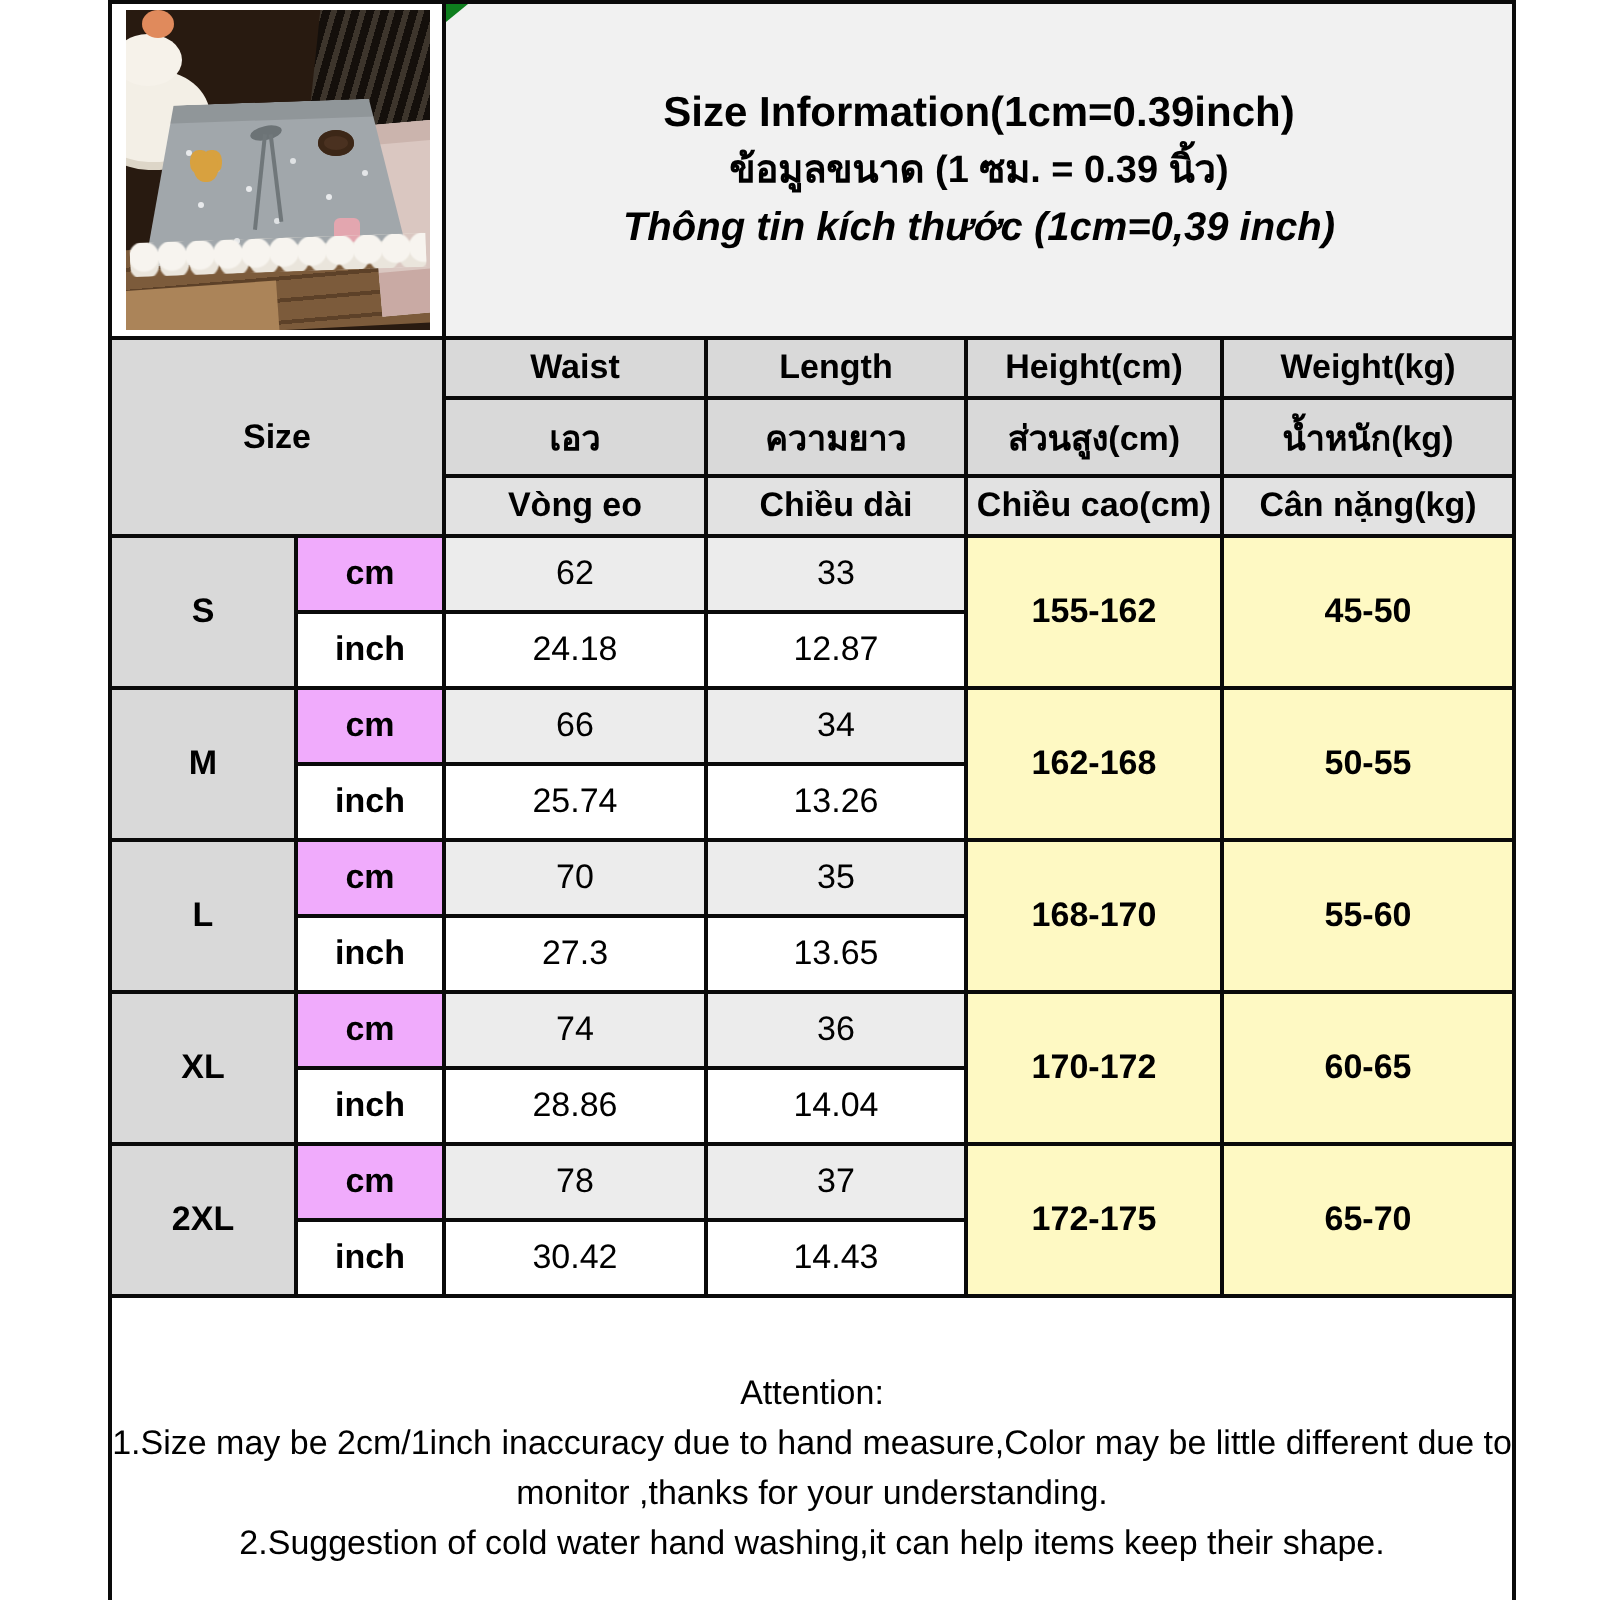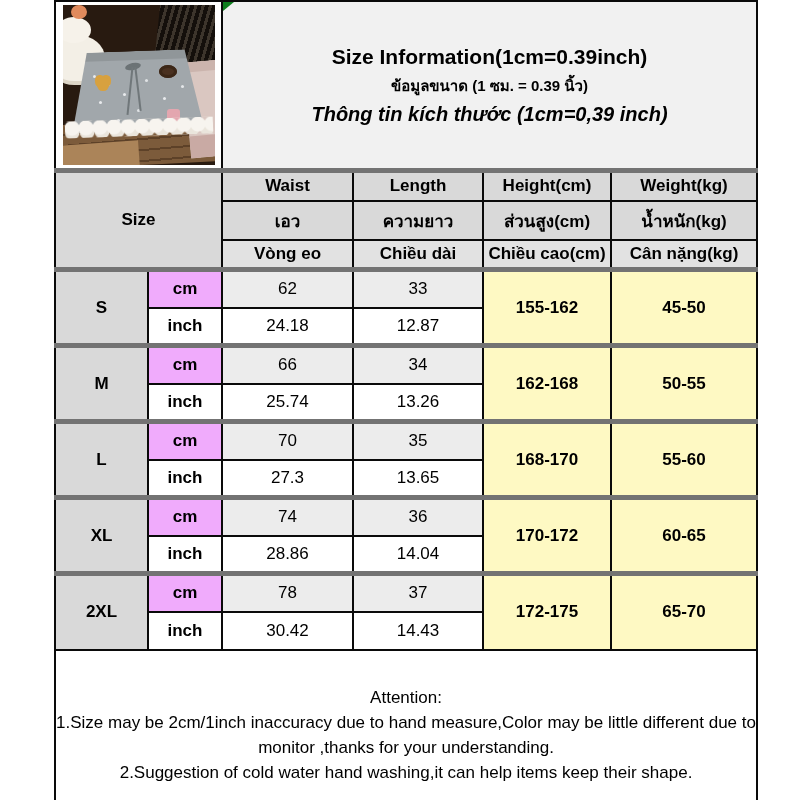--- a/index.html
+++ b/index.html
@@ -4,33 +4,33 @@
 <style>
   html,body { margin:0; padding:0; background:#ffffff; }
   body { font-family:"Liberation Sans","DejaVu Sans",sans-serif; color:#000; }
   .sheet { position:relative; width:800px; height:800px; background:#fff; overflow:hidden; }
 
   table.chart { position:absolute; left:54px; top:0; width:702px;
     border-collapse:collapse; table-layout:fixed; }
   table.chart td { border:2px solid #0a0a0a; text-align:center; vertical-align:middle;
     padding:0; font-size:17px; overflow:hidden; }
 
-  tr.group-start td { border-top:5px solid #737373; }
+  tr.group-start td { border-top:1px solid #737373; }
 
   .tr-photo  { height:168px; }
   .tr-h1 { height:30px; } .tr-h2 { height:39px; } .tr-h3 { height:30px; }
   .tr-data { height:38px; }
   .tr-att { height:171px; }
 
   td.photo-cell { background:#ffffff; }
   td.title-cell { background:#f1f1f1; position:relative; }
 
   .title-block { font-weight:bold; line-height:29px; }
   .title-en { font-size:21px; }
-  .title-th { font-size:15px; }
+  .title-th { font-size:19px; }
   .title-vi { font-size:20px;font-style:italic; }
 
   .corner-marker { position:absolute; left:0; top:0; width:0; height:0;
     border-top:9px solid #0e7e1e; border-right:11px solid transparent; }
 
   td.hdr   { background:#d9d9d9; font-weight:bold; }
   td.hdr3  { background:#e2e2e2; font-weight:bold; }
   td.size-corner { background:#d9d9d9; font-weight:bold; font-size:31px;margin-left:45px; }
   td.size-label  { background:#d9d9d9; font-weight:bold; font-size:18px; }
   td.unit-cm   { background:#f0abfc; font-weight:bold; }

